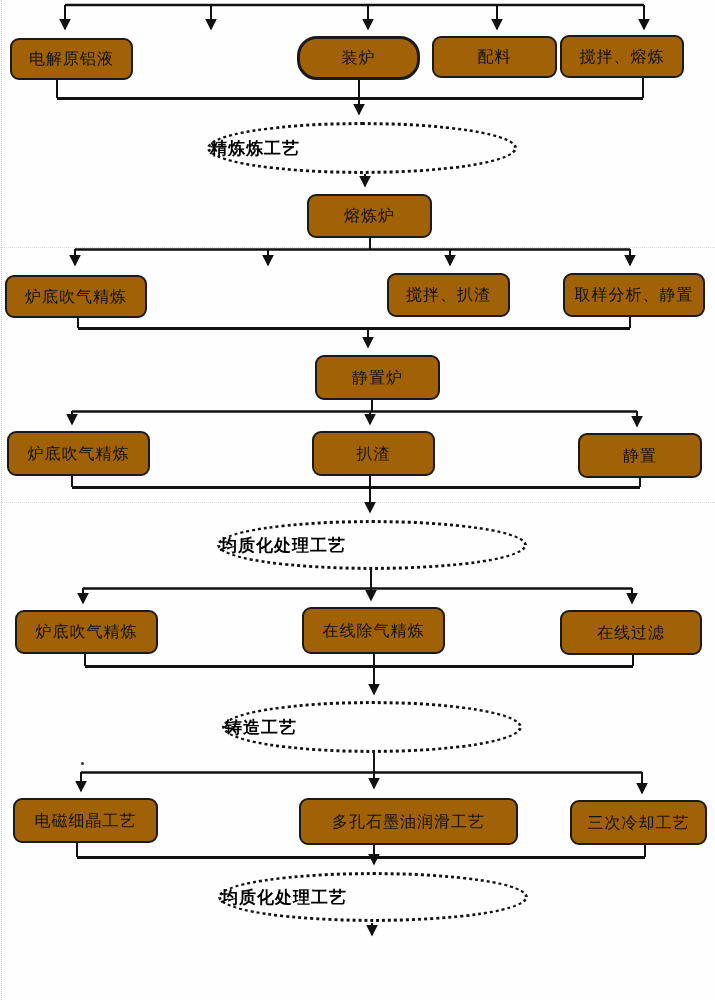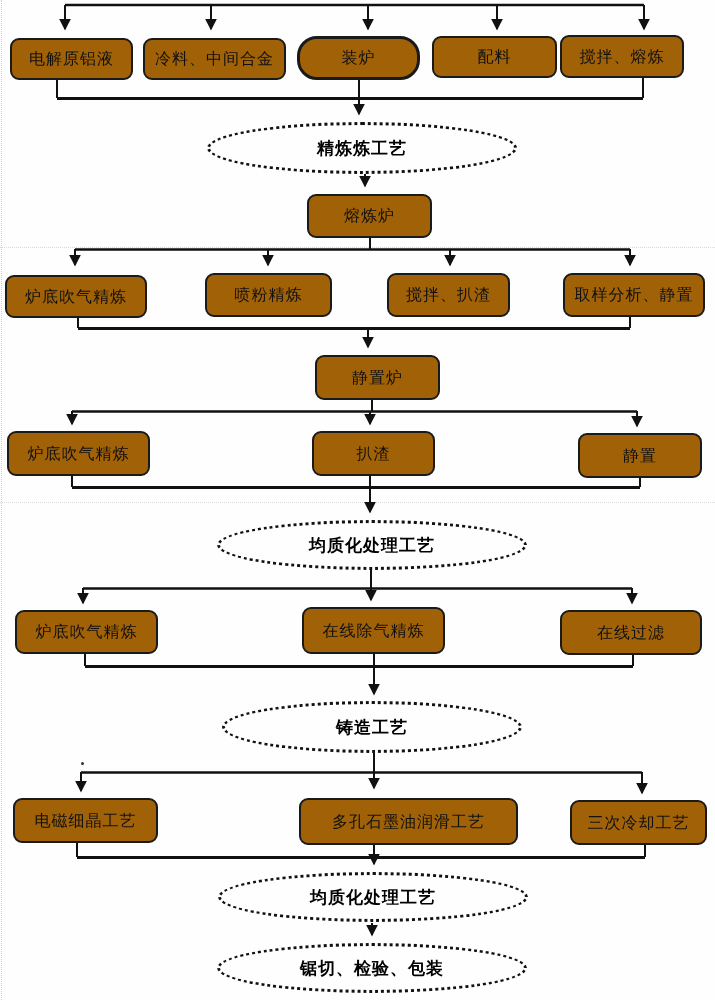--- a/index.html
+++ b/index.html
@@ -9,21 +9,21 @@
   }
   #wires{position:absolute;left:0;top:0;width:715px;height:1000px;}
   .box{
     position:absolute;background:#a16207;border:2px solid #1a1a1a;border-radius:9px;
     display:flex;align-items:center;justify-content:center;text-align:center;
     font-size:16px;color:#111;box-sizing:border-box;letter-spacing:1px;line-height:1.1;
   }
   .box.thick{border-width:3px;border-radius:20px;}
   .ellipse{
     position:absolute;border:3px dotted #111;border-radius:50%;
-    display:flex;align-items:center;justify-content:center;text-align:center;
+    display:flex;align-items:center;justify-content:flex-start;text-align:center;
     font-weight:bold;font-size:17px;color:#000;box-sizing:border-box;letter-spacing:1px;
   }
   .artifact-h{position:absolute;left:0;width:715px;height:0;border-top:1px dotted #d9d9d9;}
   .artifact-v{position:absolute;top:0;left:1px;height:1000px;width:0;border-left:1px dotted #cfcfcf;}
   .stray-dot{position:absolute;width:3px;height:3px;background:#333;border-radius:50%;}
 </style>
 </head>
 <body>
 
 <div id="canvas">
@@ -118,23 +118,20 @@
         <path d="M374,845 V864" stroke-width="2" marker-end="url(#ah)"></path>
       </g>
 
       <path d="M372,923 V935" stroke-width="2" marker-end="url(#ah)"></path>
     </g>
   </svg>
 
   <div class="box" style="left:10px;top:38px;width:123px;height:42px">
     <span>电解原铝液</span>
   </div>
-  <div class="box" style="left:143px;top:38px;width:143px;height:42px">
-    <span>冷料、中间合金</span>
-  </div>
   <div class="box thick" style="left:297px;top:36px;width:123px;height:44px">
     <span>装炉</span>
   </div>
   <div class="box" style="left:432px;top:36px;width:125px;height:42px">
     <span>配料</span>
   </div>
   <div class="box" style="left:560px;top:35px;width:124px;height:43px">
     <span>搅拌、熔炼</span>
   </div>
 
@@ -142,23 +139,20 @@
     <span>精炼炼工艺</span>
   </div>
 
   <div class="box" style="left:307px;top:194px;width:125px;height:44px">
     <span>熔炼炉</span>
   </div>
 
   <div class="box" style="left:5px;top:275px;width:142px;height:43px">
     <span>炉底吹气精炼</span>
   </div>
-  <div class="box" style="left:205px;top:273px;width:127px;height:44px">
-    <span>喷粉精炼</span>
-  </div>
   <div class="box" style="left:387px;top:273px;width:123px;height:44px">
     <span>搅拌、扒渣</span>
   </div>
   <div class="box" style="left:563px;top:273px;width:142px;height:44px">
     <span>取样分析、静置</span>
   </div>
 
   <div class="box" style="left:315px;top:355px;width:125px;height:45px">
     <span>静置炉</span>
   </div>
@@ -198,17 +192,14 @@
     <span>多孔石墨油润滑工艺</span>
   </div>
   <div class="box" style="left:570px;top:800px;width:137px;height:45px">
     <span>三次冷却工艺</span>
   </div>
 
   <div class="ellipse" style="left:218px;top:872px;width:310px;height:50px">
     <span>均质化处理工艺</span>
   </div>
 
-  <div class="ellipse" style="left:217px;top:943px;width:310px;height:50px">
-    <span>锯切、检验、包装</span>
-  </div>
 
 </div>
 
 </body></html>

